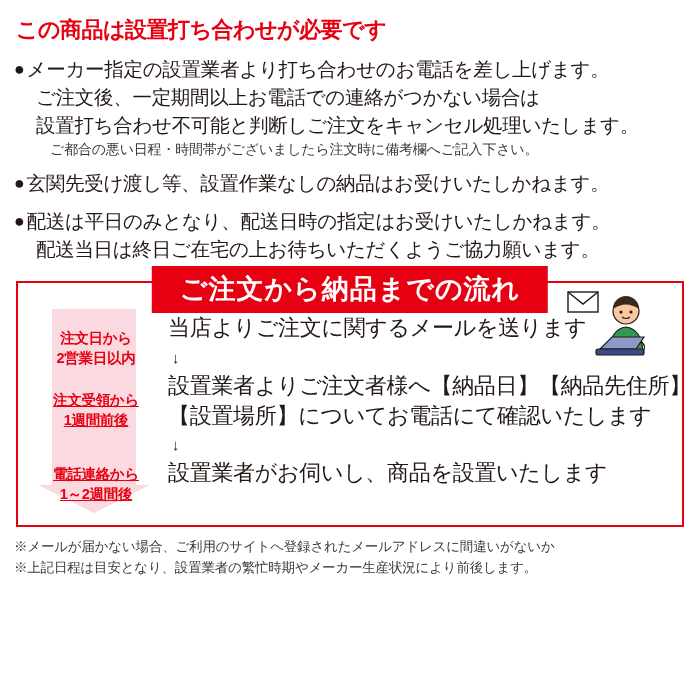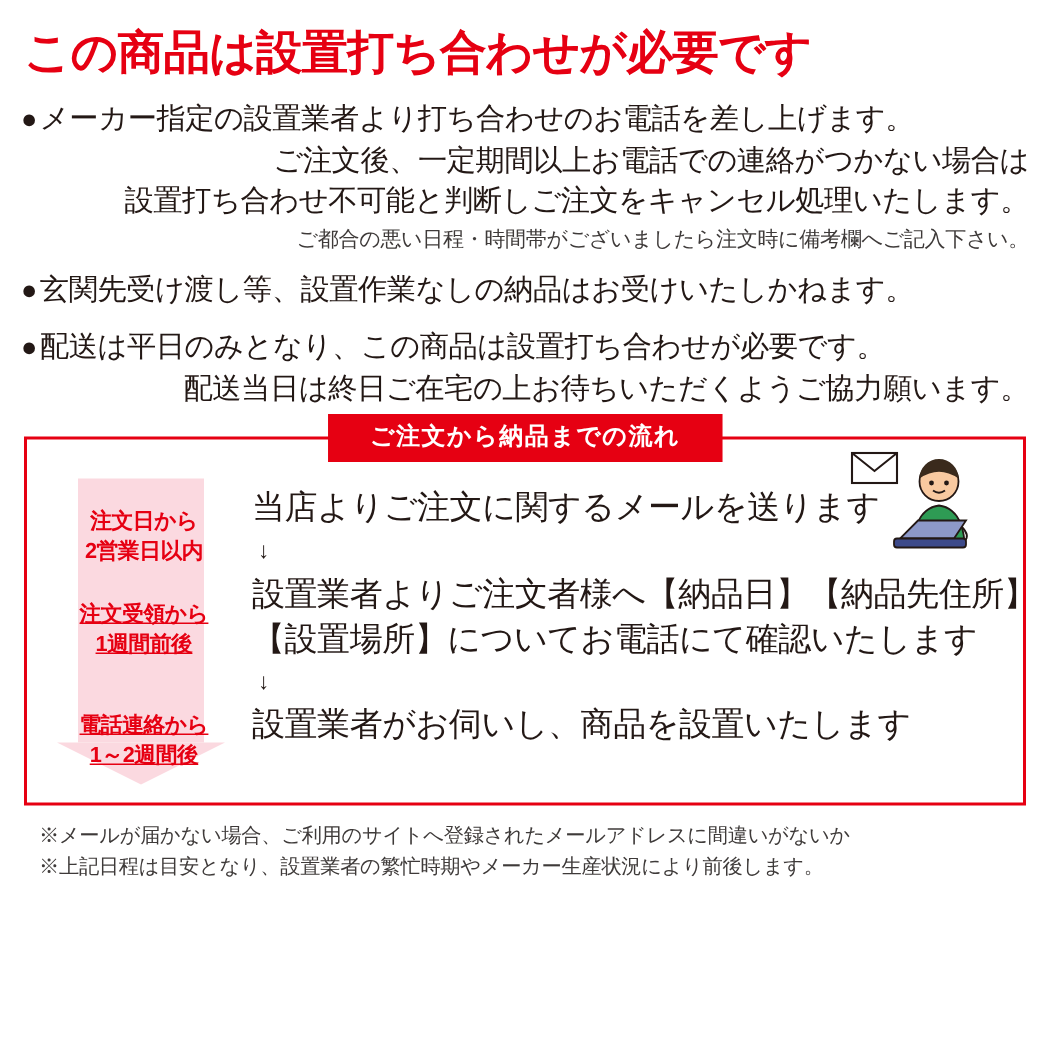--- a/index.html
+++ b/index.html
@@ -18,21 +18,21 @@
   .page {
     width: 700px;
     height: 700px;
     position: relative;
     padding: 12px 14px 0 14px;
   }
 
   
   .headline {
     color: #e60012;
-    font-size: 31px;
+    font-size: 22px;
     font-weight: bold;
     letter-spacing: -0.5px;
     line-height: 1.1;
     margin: 6px 0 14px 2px;
     white-space: nowrap;
   }
 
   
   .notice-block {
     margin: 0 0 10px 0;
@@ -51,48 +51,47 @@
     line-height: 1.5;
     margin-right: 2px;
     flex: 0 0 auto;
   }
   .notice-sub {
     font-size: 19.5px;
     line-height: 1.42;
     letter-spacing: -0.3px;
     margin-left: 22px;
     white-space: nowrap;
-    text-align: right;
   }
   .small-note {
     font-size: 14px;
     line-height: 1.5;
     color: #3e3a39;
     margin-left: 22px;
     letter-spacing: -0.2px;
     white-space: nowrap;
   }
-  .small-note .indent { margin-left: 14px; display: block; text-align: right; }
+  .small-note .indent { margin-left: 14px; display: block; }
 
   
   .flow-panel {
     position: relative;
     border: 2px solid #e60012;
     margin: 18px 2px 0 2px;
     padding: 20px 12px 10px 12px;
     height: 246px;
   }
   .flow-title {
     position: absolute;
     top: -17px;
     left: 50%;
     transform: translateX(-50%);
     background: #e60012;
     color: #ffffff;
-    font-size: 16px;
+    font-size: 27px;
     font-weight: bold;
     letter-spacing: 1px;
     padding: 5px 28px 6px 28px;
     white-space: nowrap;
   }
 
   .flow-body {
     display: flex;
     height: 100%;
   }
@@ -167,21 +166,21 @@
   .illustration {
     position: absolute;
     right: 12px;
     top: 6px;
     width: 104px;
     height: 76px;
   }
 
   
   .footer-notes {
-    margin: 10px 4px 0 12px;
+    margin: 10px 4px 0 0;
     font-size: 13.5px;
     line-height: 1.55;
     color: #3e3a39;
     letter-spacing: -0.2px;
     white-space: nowrap;
   }
   .footer-notes .indent { display: block; margin-left: 14px; }
   .footer-notes .row { display: block; }
 </style>
 </head>
@@ -206,21 +205,21 @@
   <div class="notice-block">
     <div class="notice-line">
       <span class="bullet">●</span>
       <span>玄関先受け渡し等、設置作業なしの納品はお受けいたしかねます。</span>
     </div>
   </div>
 
   <div class="notice-block">
     <div class="notice-line">
       <span class="bullet">●</span>
-      <span>配送は平日のみとなり、この商品は設置打ち合わせが必要です。</span>
+      <span>配送は平日のみとなり、配送日時の指定はお受けいたしかねます。</span>
     </div>
     <div class="notice-sub">配送当日は終日ご在宅の上お待ちいただくようご協力願います。</div>
   </div>
 
   <div class="flow-panel">
     <div class="flow-title">ご注文から納品までの流れ</div>
 
     <div class="illustration">
       <svg width="104" height="76" viewBox="0 0 104 76" xmlns="http://www.w3.org/2000/svg">
 

